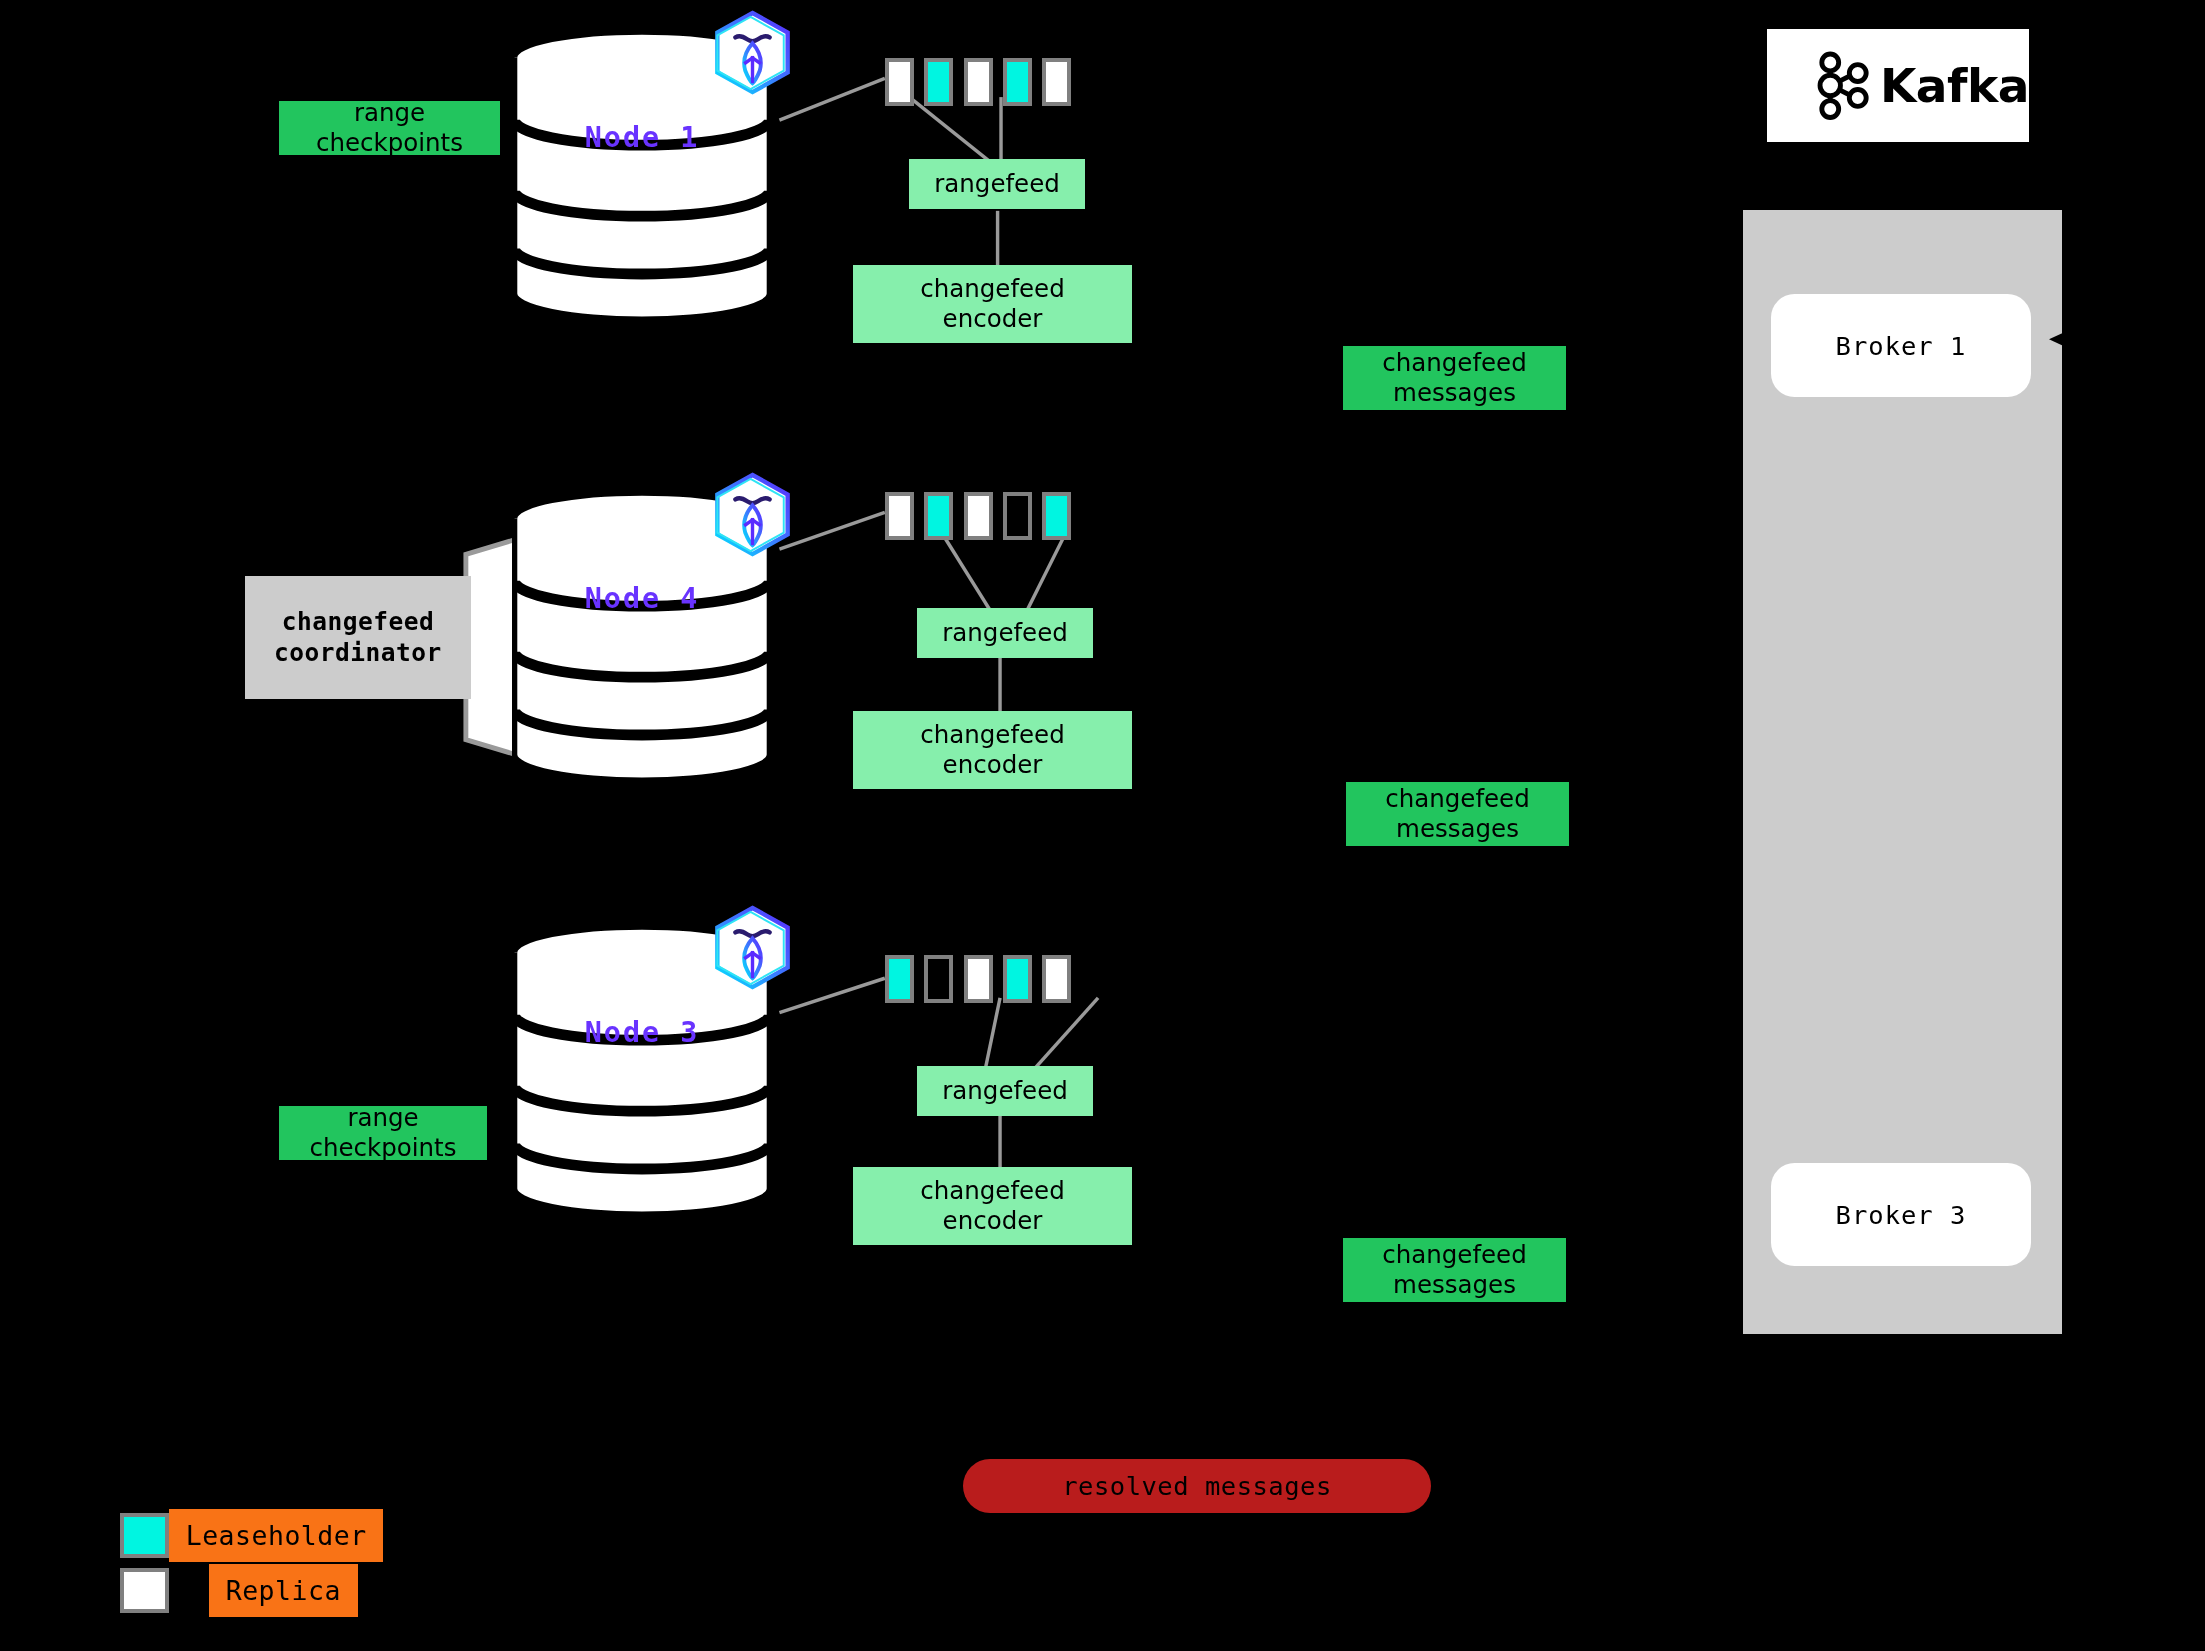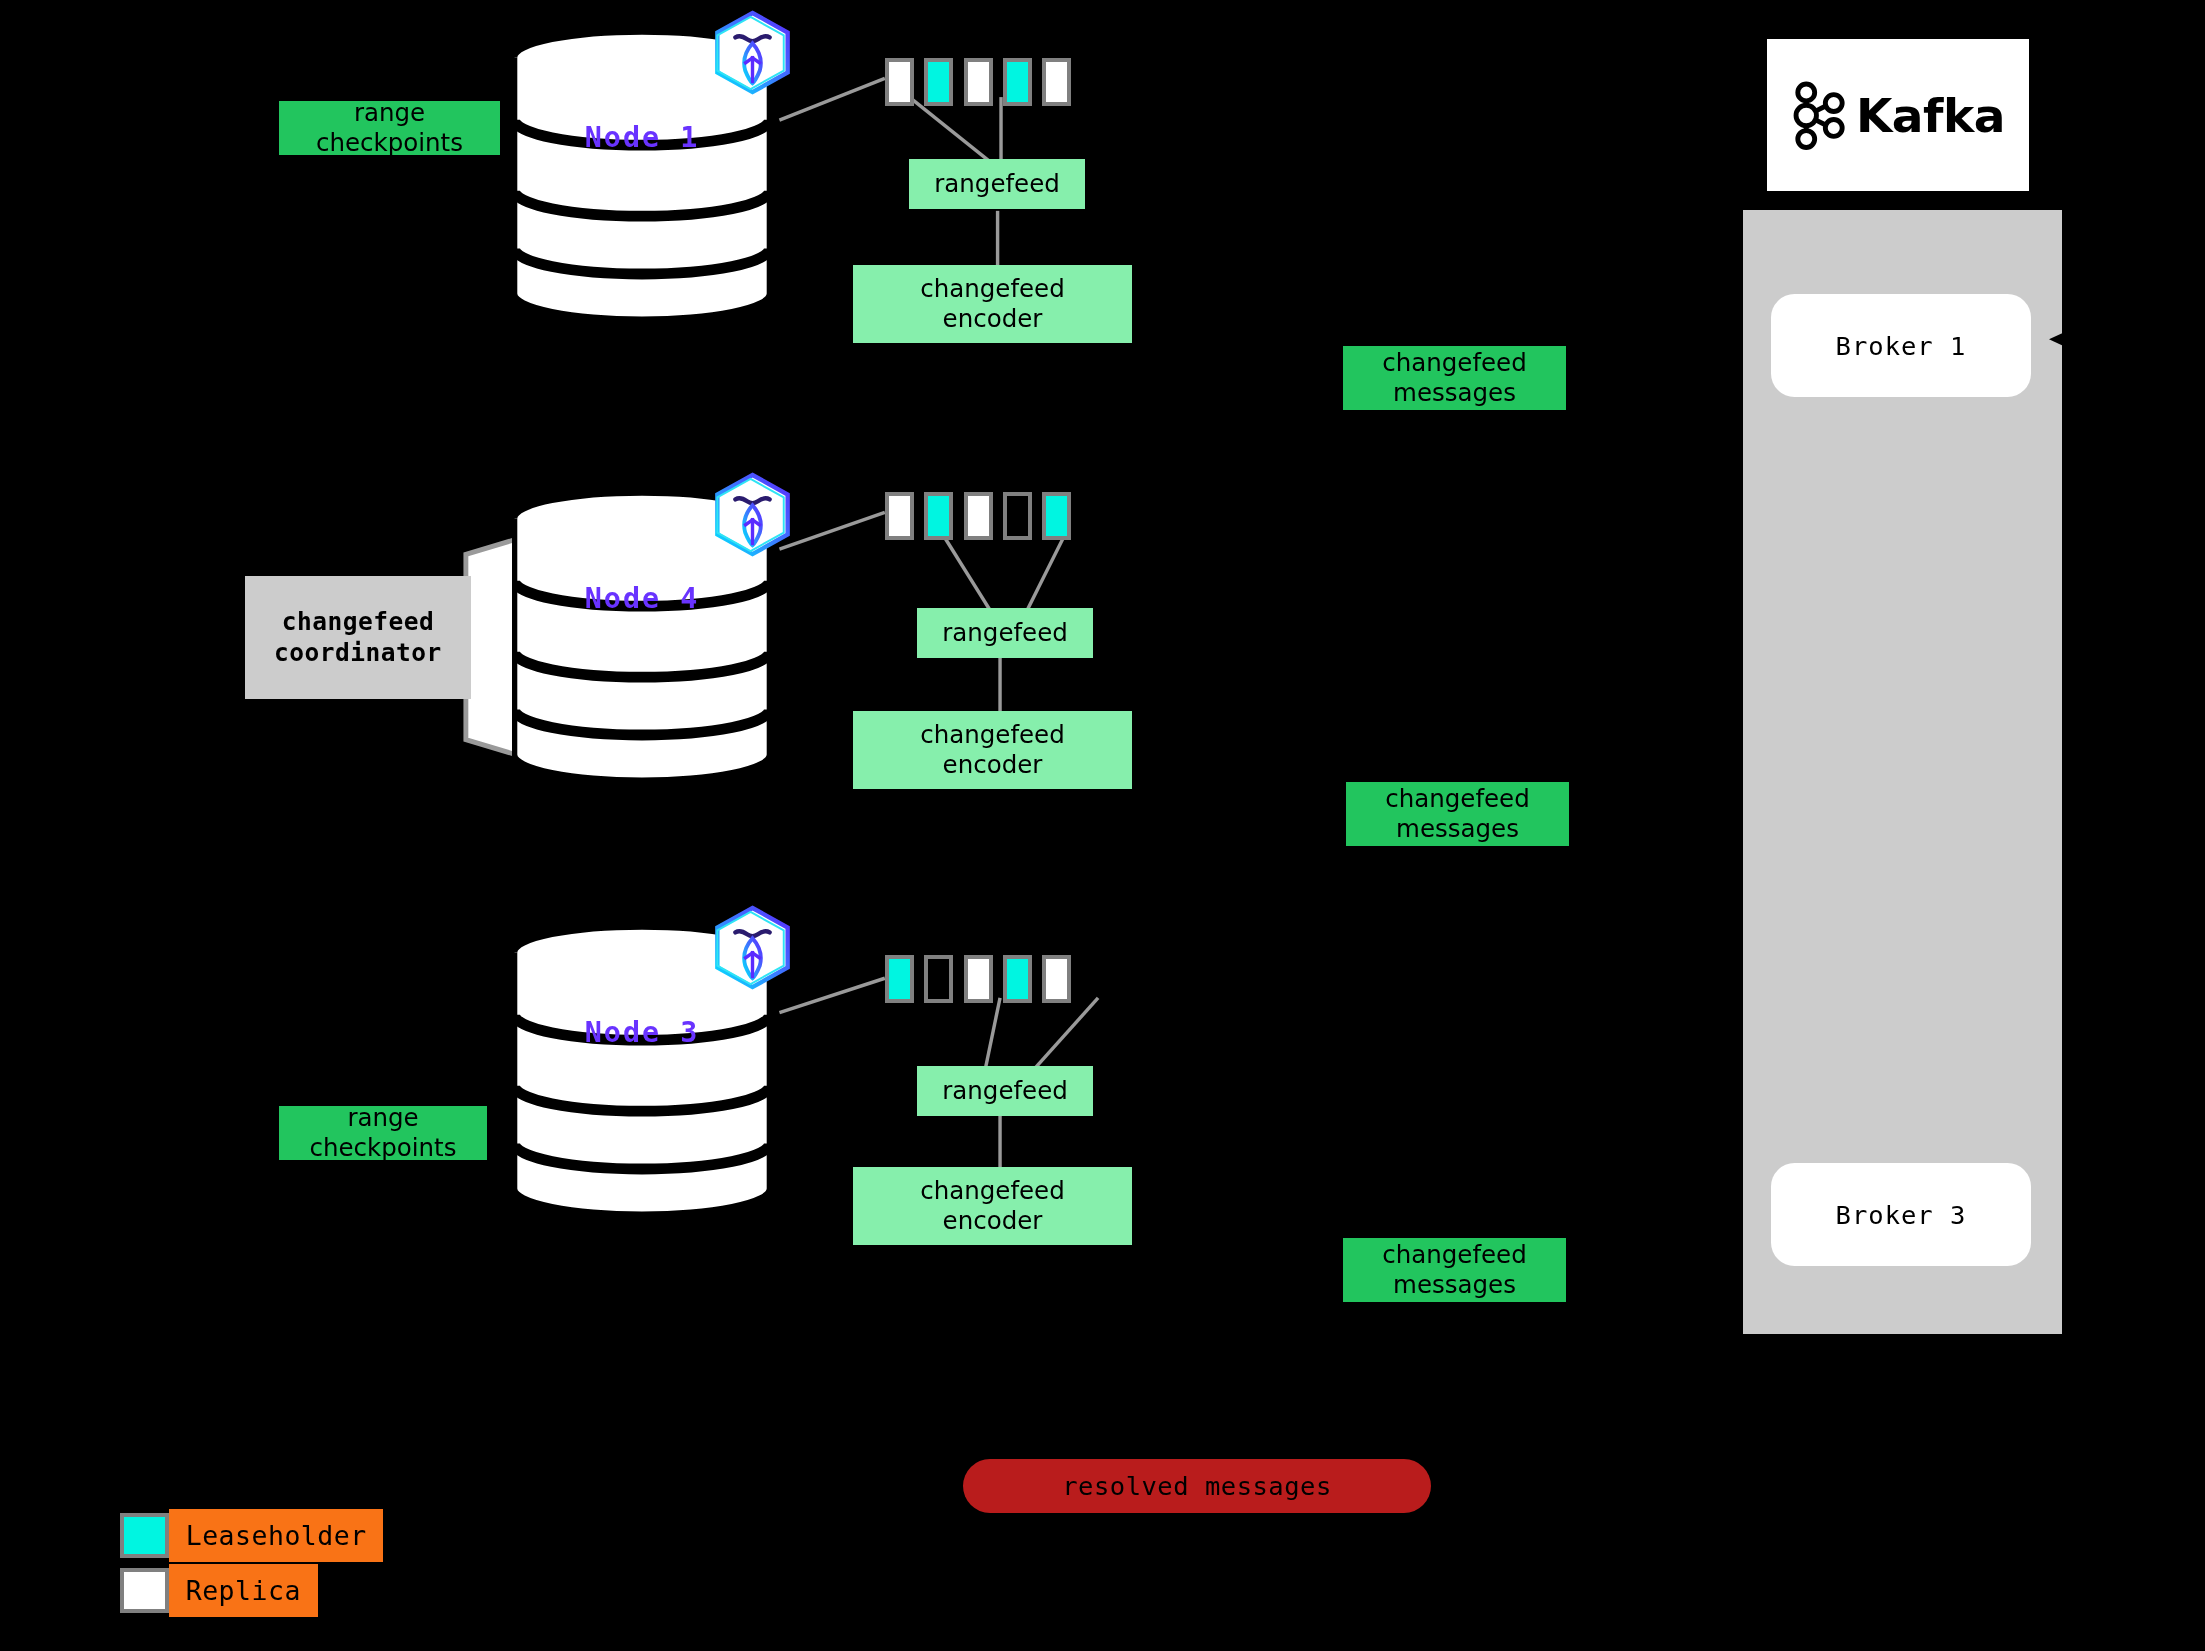--- a/index.html
+++ b/index.html
@@ -351,21 +351,21 @@
     </div>
   </div>
 
   <div class="wlabel" style="left:1343px;top:346px;width:223px;height:64px;">changefeed
 messages</div>
   <div class="wlabel" style="left:1346px;top:782px;width:223px;height:64px;">changefeed
 messages</div>
   <div class="wlabel" style="left:1343px;top:1238px;width:223px;height:64px;">changefeed
 messages</div>
 
-  <div class="kafka-logo" style="left:1767px;top:39px;width:262px;height:152px;">
+  <div class="kafka-logo" style="left:1767px;top:29px;width:262px;height:113px;justify-content:flex-end;">
     <svg viewBox="0 0 130 160" width="58" height="71">
       <circle cx="34" cy="28" r="19" fill="none" stroke="#000000" stroke-width="11"></circle>
       <circle cx="34" cy="80" r="23" fill="none" stroke="#000000" stroke-width="11"></circle>
       <circle cx="34" cy="133" r="19" fill="none" stroke="#000000" stroke-width="11"></circle>
       <circle cx="96" cy="52" r="19" fill="none" stroke="#000000" stroke-width="11"></circle>
       <circle cx="96" cy="108" r="19" fill="none" stroke="#000000" stroke-width="11"></circle>
       <line x1="34" y1="47" x2="34" y2="57" stroke="#000000" stroke-width="11"></line>
       <line x1="34" y1="103" x2="34" y2="114" stroke="#000000" stroke-width="11"></line>
       <line x1="55" y1="70" x2="79" y2="58" stroke="#000000" stroke-width="11"></line>
       <line x1="55" y1="90" x2="79" y2="102" stroke="#000000" stroke-width="11"></line>
@@ -382,20 +382,20 @@
   <div class="broker" style="left:1771px;top:294px;width:260px;height:103px;">Broker 1</div>
   <div class="broker" style="left:1771px;top:1163px;width:260px;height:103px;">Broker 3</div>
 
   <div class="pill" style="left:963px;top:1459px;width:468px;height:54px;">resolved messages</div>
 
   <div class="legend" style="left:0;top:0;">
     <div class="legend-row" style="left:120px;top:1509px;">
       <div class="legend-swatch leaseholder"></div>
       <div class="legend-text">Leaseholder</div>
     </div>
-    <div class="legend-row" style="left:120px;top:1564px;">
+    <div class="legend-row" style="left:120px;top:1564px;gap:40px;">
       <div class="legend-swatch"></div>
       <div class="legend-text">Replica</div>
     </div>
   </div>
 
 </div>
 
 
 </body></html>

